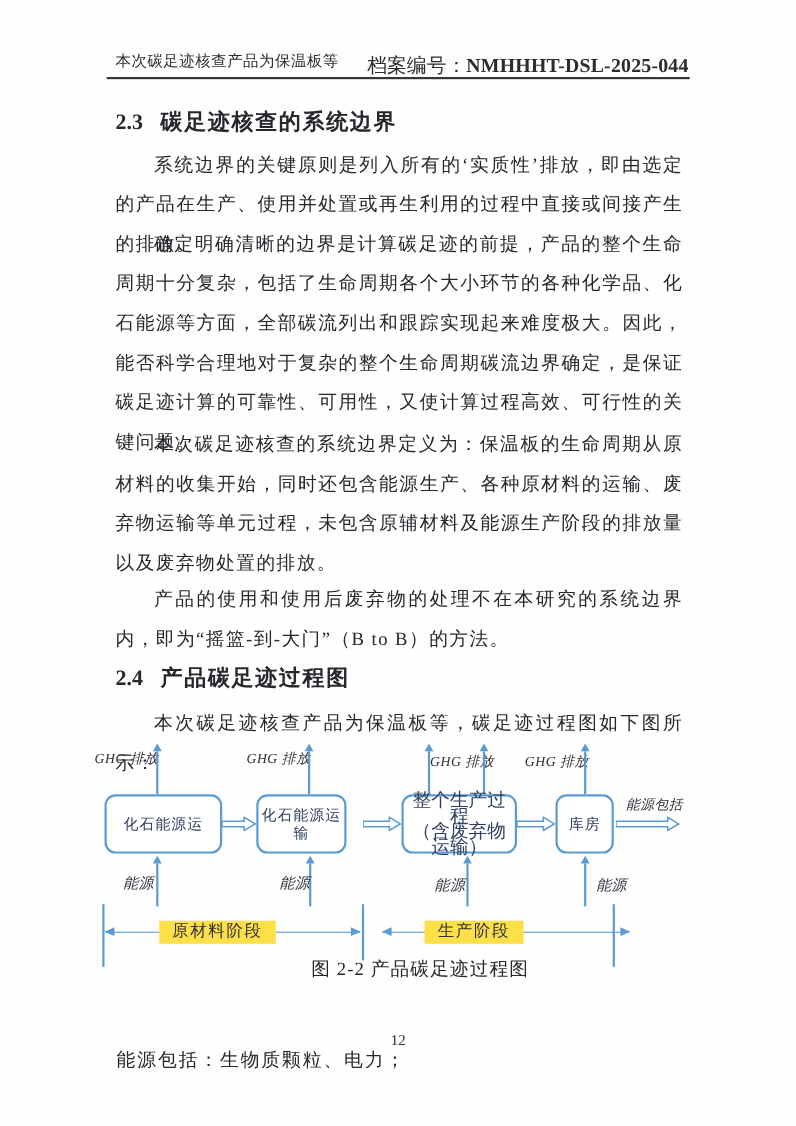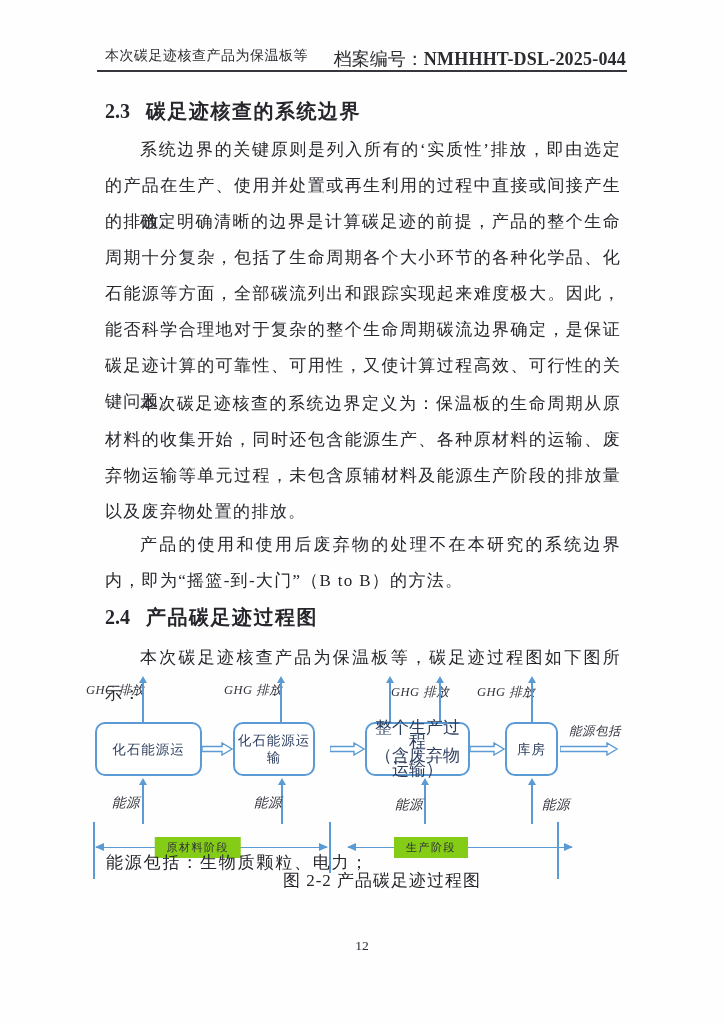--- a/index.html
+++ b/index.html
@@ -31,26 +31,26 @@
         border-bottom:7px solid #5b9bd5;}
   .dlabel{position:absolute;font-size:12.5px;line-height:14px;letter-spacing:.5px;
         color:#30303a;white-space:nowrap;font-style:italic;}
   .ha{position:absolute;z-index:1;}
   .tick{position:absolute;width:2px;background:#5b9bd5;}
   .pspan{position:absolute;top:847px;height:0;border-top:1.6px solid #5b9bd5;}
   .pspan::before{content:"";position:absolute;left:-1px;top:-5.4px;width:0;height:0;
         border:4.5px solid transparent;border-left:0;border-right:9px solid #5b9bd5;}
   .pspan::after{content:"";position:absolute;right:-1px;top:-5.4px;width:0;height:0;
         border:4.5px solid transparent;border-right:0;border-left:9px solid #5b9bd5;}
-  .pspan .lbl{position:absolute;top:-11px;transform:translateX(-50%);background:#84cc16;
-        padding:0 12px;font-size:11px;line-height:21px;letter-spacing:1.5px;
+  .pspan .lbl{position:absolute;top:-11px;transform:translateX(-50%);background:#fde047;
+        padding:0 12px;font-size:15px;line-height:21px;letter-spacing:1.5px;
         color:#30303a;white-space:nowrap;}
   .caption{position:absolute;top:869px;left:0;width:724px;box-sizing:border-box;padding-left:40px;
         text-align:center;font-size:17px;letter-spacing:1px;}
-  .note{position:absolute;top:851px;left:106px;font-size:17px;letter-spacing:1.8px;}
+  .note{position:absolute;top:952px;left:106px;font-size:17px;letter-spacing:1.8px;}
   .pageno{position:absolute;top:938px;left:0;width:724px;text-align:center;font-size:13.5px;color:#2b2b33;}
 </style>
 </head>
 <body>
 
 <div class="sheet">
 
   <div class="hdr-left">本次碳足迹核查产品为保温板等</div>
   <div class="hdr-right"><span>档案编号：</span><span class="num">NMHHHT-DSL-2025-044</span></div>
   <div class="hdr-rule"></div>

